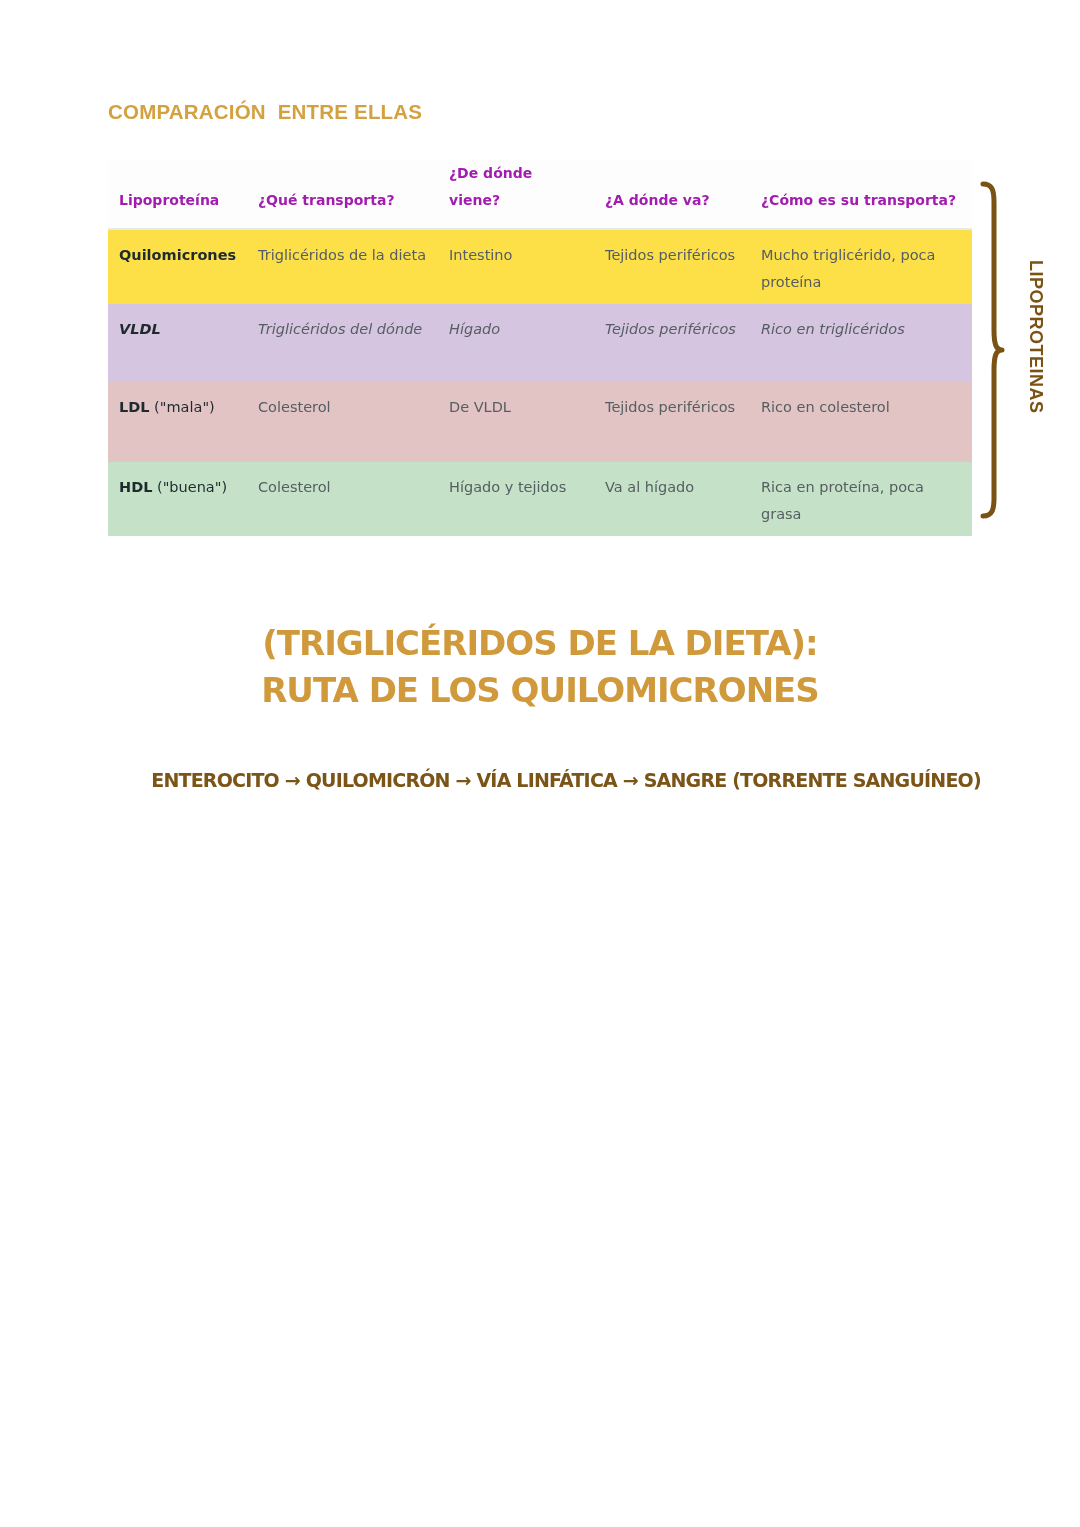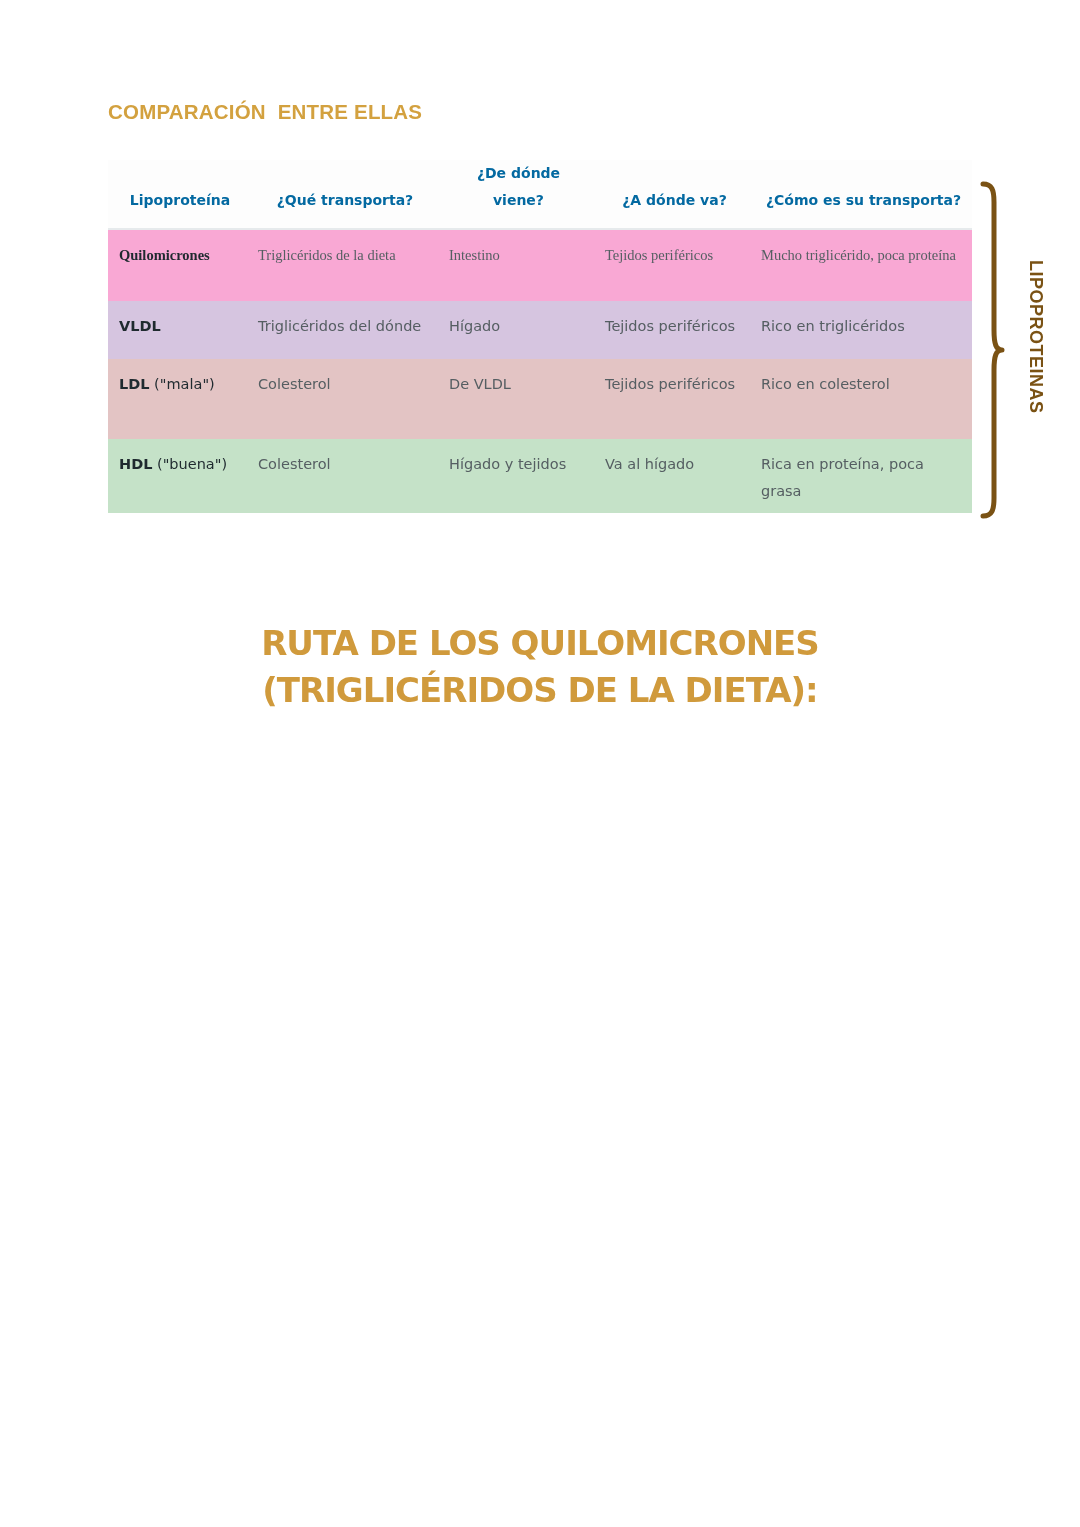--- a/index.html
+++ b/index.html
@@ -33,49 +33,49 @@
     }
     table.lipo {
       width: 864px;
       border-collapse: collapse;
       font-family: "DejaVu Sans", sans-serif;
       font-size: 14.5px;
       color: #555e62;
       table-layout: fixed;
     }
     table.lipo th {
-      text-align: center;
-      font-weight: bold;
-      color: #0369a1;
+      text-align: left;
+      font-weight: bold;
+      color: #a21caf;
       background: #fdfdfd;
       vertical-align: bottom;
       padding: 0 6px 14px 11px;
       height: 50px;
       line-height: 27px;
       font-size: 14px;
       border-bottom: 2px solid #e6eaec;
     }
     table.lipo td {
       vertical-align: top;
       padding: 12px 6px 8px 11px;
       line-height: 27px;
       font-size: 14.5px;
     }
     table.lipo td.name {
       color: #1f2a2f;
     }
     table.lipo td.name b {
       font-weight: bold;
     }
-    tr.row-quilo td { background: #f9a8d4; font-family: Liberation Serif, serif; }
+    tr.row-quilo td { background: #fde047; }
     tr.row-vldl td { background: #d6c5e0; }
     tr.row-ldl td { background: #e3c4c4; }
     tr.row-hdl td { background: #c5e2c8; }
     tr.row-quilo { height: 72px; }
-    tr.row-vldl { height: 58px; }
+    tr.row-vldl { height: 78px; font-style: italic; }
     tr.row-ldl { height: 80px; }
     tr.row-hdl { height: 52px; }
     tr.row-hdl td { padding-top: 12px; }
     .col1 { width: 139px; }
     .col2 { width: 191px; }
     .col3 { width: 156px; }
     .col4 { width: 156px; }
     .col5 { width: 222px; }
 
     .brace {
@@ -194,18 +194,19 @@
   </table>
 </div>
 
 <svg class="brace" viewBox="0 0 30 340" preserveAspectRatio="none">
   <path d="M5 4 C 14 4, 16 10, 16 22 L 16 150 C 16 164, 18 170, 24 170 C 18 170, 16 176, 16 190 L 16 318 C 16 330, 14 336, 5 336" fill="none" stroke="#7a5214" stroke-width="5" stroke-linecap="round" stroke-linejoin="round"></path>
 </svg>
 
 <div class="vertical-label">LIPOPROTEINAS</div>
 
 <div class="route-title">
+  <span>(TRIGLICÉRIDOS DE LA DIETA):</span>
   <span>RUTA DE LOS QUILOMICRONES</span>
-  <span>(TRIGLICÉRIDOS DE LA DIETA):</span>
 </div>
 
 <div class="route-line">
+  <span class="l1">ENTEROCITO → QUILOMICRÓN → VÍA LINFÁTICA → SANGRE (TORRENTE SANGUÍNEO)</span>
 </div>
 
 </body></html>

